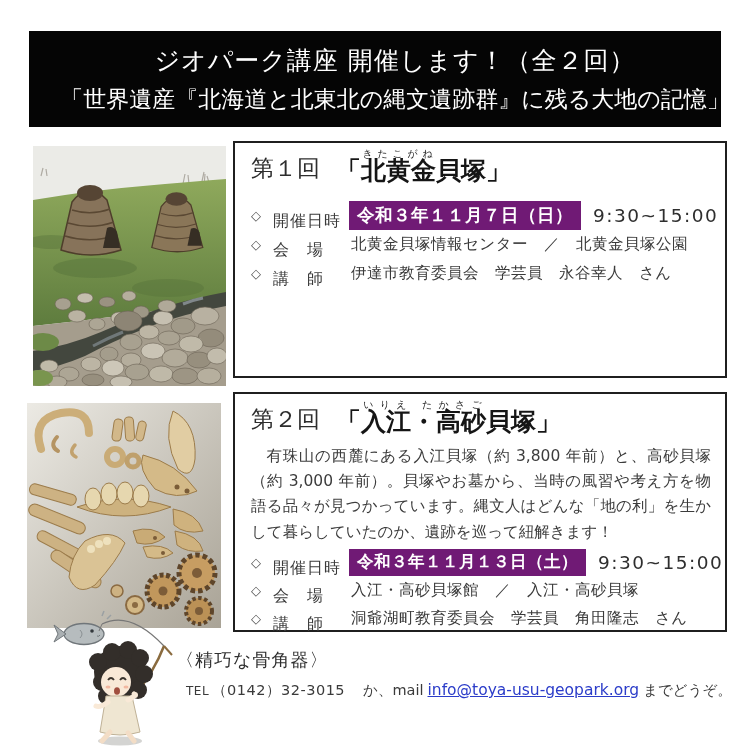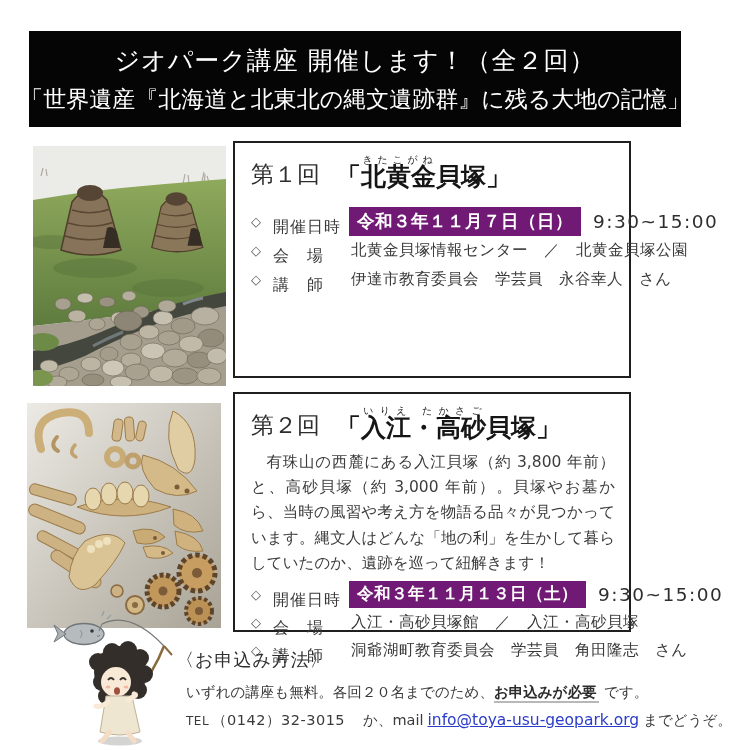--- a/index.html
+++ b/index.html
@@ -2,30 +2,30 @@
 <html><head>
 <meta charset="utf-8">
 <style>
   html,body{margin:0;padding:0;}
   body{
     width:750px;height:750px;background:#ffffff;position:relative;overflow:hidden;
     font-family:"DejaVu Sans","Liberation Sans",sans-serif;color:#383838;
   }
   
   .banner{position:absolute;left:29px;top:31px;width:652px;height:96px;background:#050505;
-    color:#ffffff;display:flex;flex-direction:column;align-items:center;justify-content:center;gap:7px;}
+    color:#ffffff;display:flex;flex-direction:column;align-items:center;justify-content:center;gap:7px;padding-left:40px;}
   .banner-line1{font-size:25px;letter-spacing:1px;white-space:nowrap;}
   .banner-line2{font-size:23px;letter-spacing:0;white-space:nowrap;}
   
   .photo{position:absolute;overflow:hidden;}
   .photo1{left:33px;top:146px;width:193px;height:240px;}
   .photo2{left:27px;top:403px;width:194px;height:225px;}
   
-  .box{position:absolute;left:233px;width:398px;border:2px solid #1f1f1f;box-sizing:border-box;
-    padding:10px 14px 6px 16px;background:#ffffff;}
+  .box{position:absolute;left:233px;width:494px;border:2px solid #1f1f1f;box-sizing:border-box;
+    padding:4px 14px 6px 16px;background:#ffffff;}
   .box1{top:141px;height:237px;}
   .box2{top:392px;height:240px;}
   .s-head{display:flex;align-items:flex-end;gap:16px;margin-top:2px;}
   .s-no{font-size:23px;color:#2d2d2d;padding-bottom:2px;white-space:nowrap;}
   .s-title{font-size:25px;font-weight:bold;color:#151515;line-height:1.15;white-space:nowrap;}
   .s-title rt{font-size:10px;font-weight:400;letter-spacing:2px;color:#232323;}
   .s-desc{font-size:15.5px;line-height:1.63;margin:7px 0 0;color:#3c3c3c;text-indent:1em;text-align:justify;}
   .s-details{margin-top:15px;}
   .box2 .s-details{margin-top:4px;}
   .d-row{display:flex;align-items:center;height:29px;font-size:16px;white-space:nowrap;}
@@ -276,22 +276,21 @@
     <path d="M56,86 L82,86 L90,122 Q70,128 50,122 Z" fill="#efe6d2" stroke="#bfb196" stroke-width="1"></path>
     <path d="M78,90 Q86,86 84,84" stroke="#f9e9d7" stroke-width="5" fill="none" stroke-linecap="round"></path>
     <circle cx="85" cy="85" r="3" fill="#f9e9d7"></circle>
     <path d="M58,92 Q50,98 46,96" stroke="#f9e9d7" stroke-width="5" fill="none" stroke-linecap="round"></path>
     <path d="M60,122 L52,131 M78,123 L84,131" stroke="#f3ddc6" stroke-width="5" stroke-linecap="round"></path>
   </g>
 </svg>
 </div>
 
 <div class="apply">
-  <div class="apply-heading">〈お申込み方法〉</div>
-  <div class="apply-line1"><span>いずれの講座も無料。各回２０名までのため、</span><span class="em">お申込みが必要</span><span> です。</span></div>
+  <div class="apply-heading">〈精巧な骨角器〉</div>
   <div class="apply-line2">
     <span class="tel-label">TEL</span>
     <span class="tel-num">（0142）32-3015</span>
     <span class="conn">か、mail</span>
     <a class="email">info@toya-usu-geopark.org</a>
     <span class="closing">までどうぞ。</span>
   </div>
 </div>
 
 </body></html>

